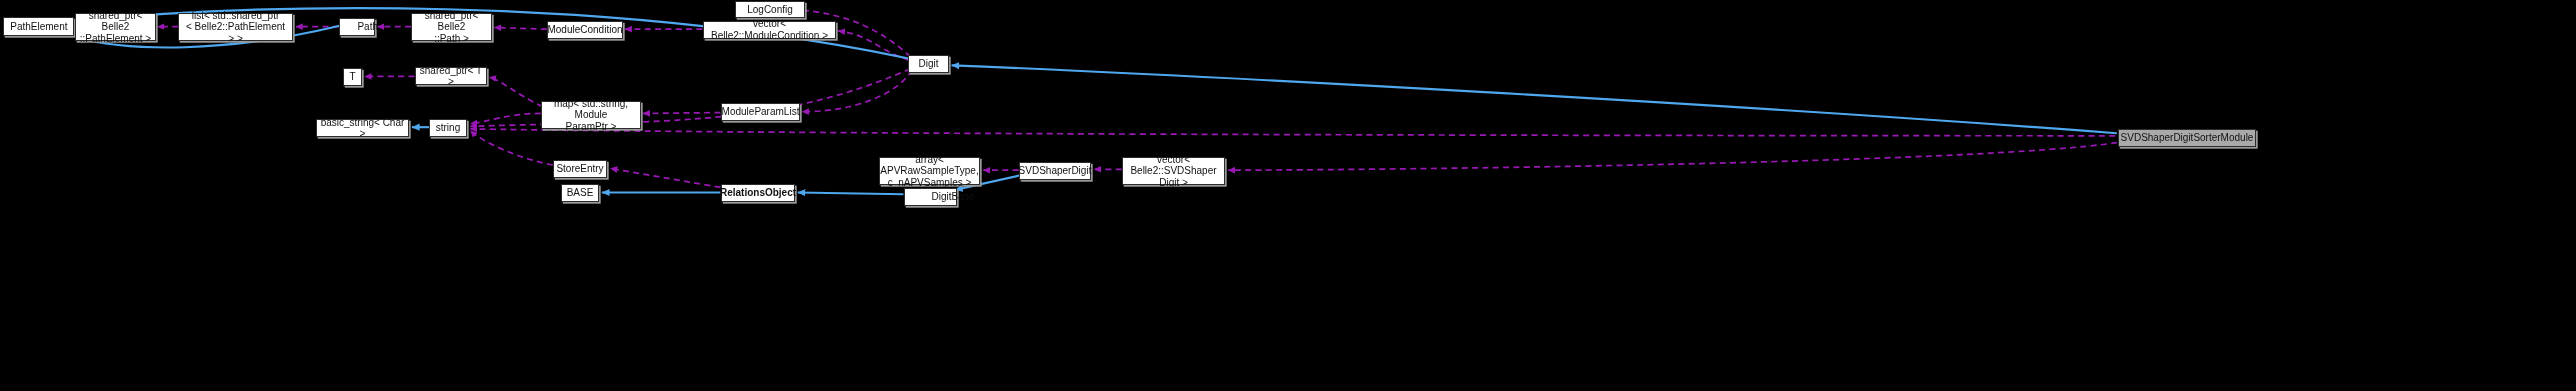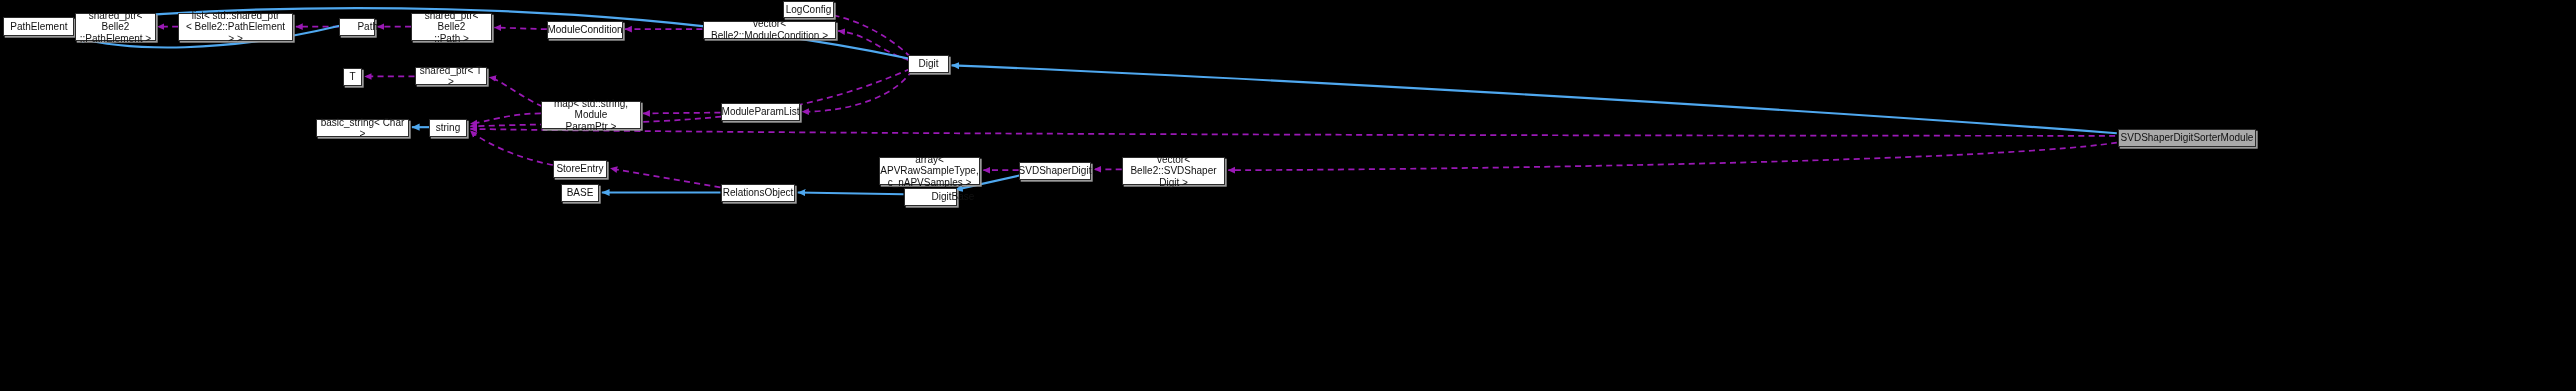--- a/index.html
+++ b/index.html
@@ -133,32 +133,32 @@
       <div class="node" style="left: 3.4px; top: 17px; width: 71px; height: 19px;"><span>PathElement</span></div>
       <div class="node" style="left: 75px; top: 13px; width: 81px; height: 28px;"><span>shared_ptr&lt; Belle2
 ::PathElement &gt;</span></div>
       <div class="node" style="left: 178px; top: 13px; width: 115px; height: 28px;"><span>list&lt; std::shared_ptr
 &lt; Belle2::PathElement &gt; &gt;</span></div>
       <div class="node" style="left: 339px; top: 18px; width: 36px; height: 18px; padding-left: 24px;"><span>Path</span></div>
       <div class="node" style="left: 411px; top: 13px; width: 81px; height: 28px;"><span>shared_ptr&lt; Belle2
 ::Path &gt;</span></div>
       <div class="node" style="left: 547px; top: 20.6px; width: 76px; height: 18px;"><span>ModuleCondition</span></div>
       <div class="node" style="left: 703px; top: 20.6px; width: 133px; height: 18px;"><span>vector&lt; Belle2::ModuleCondition &gt;</span></div>
-      <div class="node" style="left: 735px; top: 0.9px; width: 51px; height: 17px; margin-left: 48px;"><span>LogConfig</span></div>
+      <div class="node" style="left: 735px; top: 0.9px; width: 70px; height: 17px;"><span>LogConfig</span></div>
       <div class="node" style="left: 908px; top: 55px; width: 41px; height: 18px;"><span>Digit</span></div>
       <div class="node" style="left: 343px; top: 68px; width: 19px; height: 18px;"><span>T</span></div>
       <div class="node" style="left: 415px; top: 67px; width: 72px; height: 18px;"><span>shared_ptr&lt; T &gt;</span></div>
       <div class="node" style="left: 541px; top: 101px; width: 100px; height: 28px;"><span>map&lt; std::string, Module
 ParamPtr &gt;</span></div>
       <div class="node" style="left: 721px; top: 103px; width: 79px; height: 18px;"><span>ModuleParamList</span></div>
       <div class="node" style="left: 316px; top: 119px; width: 93px; height: 18px;"><span>basic_string&lt; Char &gt;</span></div>
       <div class="node" style="left: 429px; top: 119px; width: 38px; height: 18px;"><span>string</span></div>
       <div class="node" style="left: 553px; top: 160px; width: 54px; height: 18px;"><span>StoreEntry</span></div>
       <div class="node" style="left: 561px; top: 184px; width: 38px; height: 18px;"><span>BASE</span></div>
-      <div class="node" style="left: 721px; top: 184px; width: 74px; height: 18px;"><span>RelationsObject</span></div>
+      <div class="node" style="left: 721px; top: 184px; width: 74px; height: 18px; font-weight: bold;"><span>RelationsObject</span></div>
       <div class="node" style="left: 879px; top: 157px; width: 101px; height: 28px;"><span>array&lt; APVRawSampleType,
 c_nAPVSamples &gt;</span></div>
       <div class="node" style="left: 904px; top: 188px; width: 48px; height: 18px; padding-left: 48px;"><span>DigitBase</span></div>
       <div class="node" style="left: 1019px; top: 162px; width: 72px; height: 18px;"><span>SVDShaperDigit</span></div>
       <div class="node" style="left: 1122px; top: 157px; width: 103px; height: 28px;"><span>vector&lt; Belle2::SVDShaper
 Digit &gt;</span></div>
       <div class="node highlight" style="left: 2118px; top: 129px; width: 138px; height: 18px;"><span>SVDShaperDigitSorterModule</span></div>
     </div>
 </div>
 

